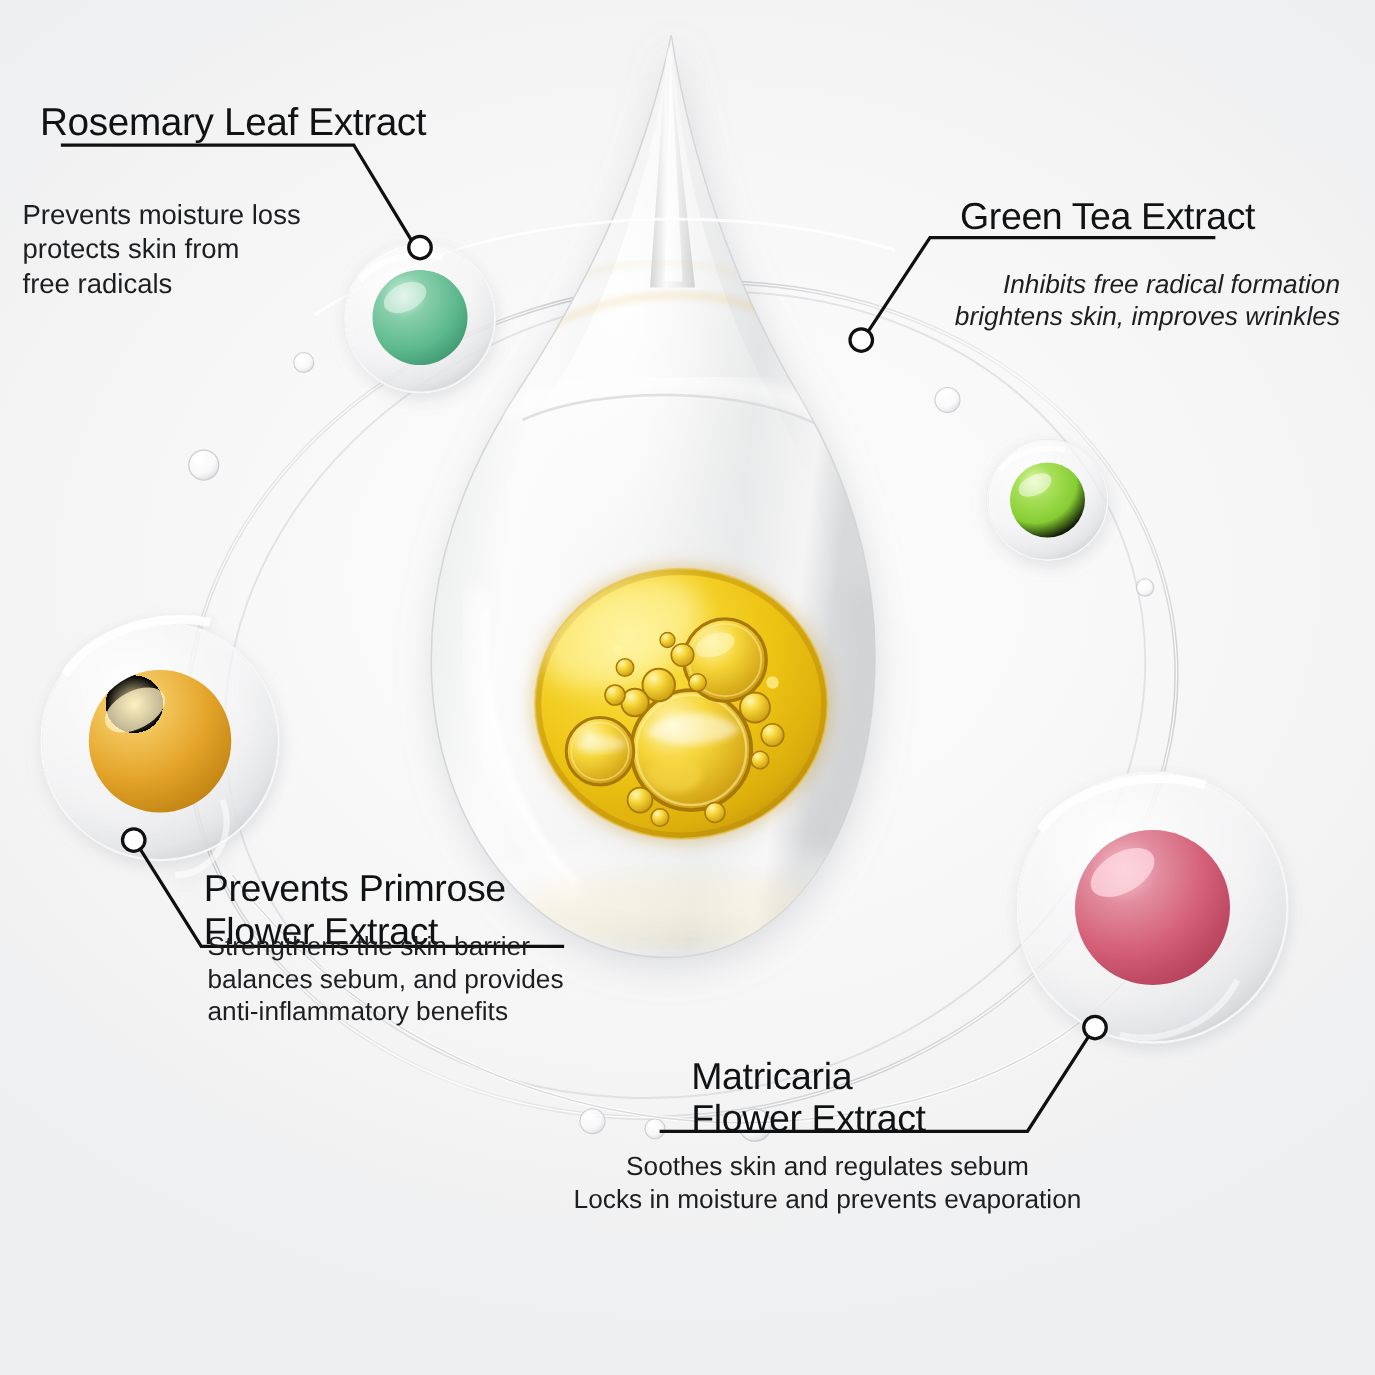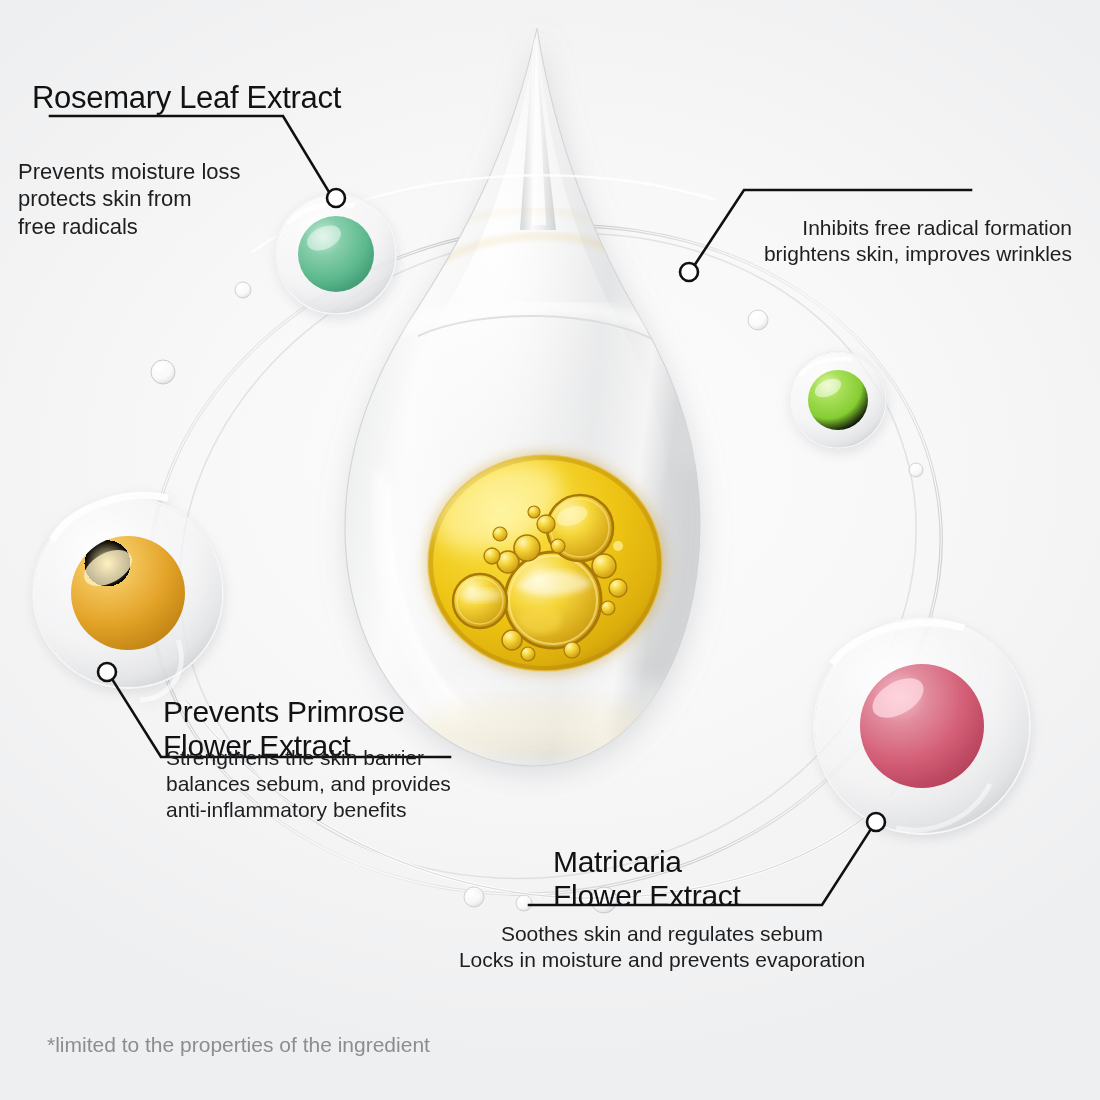--- a/index.html
+++ b/index.html
@@ -39,21 +39,21 @@
     position: absolute;
     color: #1d1e20;
     line-height: 1.24;
     white-space: pre-line;
   }
   
   #t-rosemary   { left: 32px;  top: 46px;  font-size: 31px; }
   #b-rosemary   { left: 18px;  top: 131px; font-size: 22px; margin-top: 27px; }
   
   #t-greentea   { left: 768px; top: 123px; font-size: 30px; }
-  #b-greentea   { left: 742px; top: 215px; font-size: 21px; text-align: right; width: 330px;}
+  #b-greentea   { left: 742px; top: 215px; font-size: 21px; text-align: right; width: 330px; font-style: italic;}
   
   #t-primrose   { left: 163px; top: 661px; font-size: 30px; }
   #b-primrose   { left: 166px; top: 745px; font-size: 21px; }
   
   #t-matricaria { left: 553px; top: 811px; font-size: 30px; width: 320px;}
   #b-matricaria { left: 352px; top: 921px; font-size: 21px; text-align: center; width: 620px;}
   
   #footnote {
     position: absolute;
     left: 47px;
@@ -345,29 +345,29 @@
       <circle cx="107" cy="672" r="9"></circle>
       <circle cx="876" cy="822" r="9"></circle>
     </g>
   </svg>
 
   <div class="callout-title" id="t-rosemary">Rosemary Leaf Extract</div>
   <div class="callout-body" id="b-rosemary">Prevents moisture loss
 protects skin from
 free radicals</div>
 
+  <div class="callout-title" id="t-greentea">Green Tea Extract</div>
   <div class="callout-body" id="b-greentea">Inhibits free radical formation
 brightens skin, improves wrinkles</div>
 
   <div class="callout-title" id="t-primrose">Prevents Primrose
 Flower Extract</div>
   <div class="callout-body" id="b-primrose">Strengthens the skin barrier
 balances sebum, and provides
 anti-inflammatory benefits</div>
 
   <div class="callout-title" id="t-matricaria">Matricaria
 Flower Extract</div>
   <div class="callout-body" id="b-matricaria">Soothes skin and regulates sebum
 Locks in moisture and prevents evaporation</div>
 
-  <div id="footnote">*limited to the properties of the ingredient</div>
 
 </div>
 
 </body></html>

